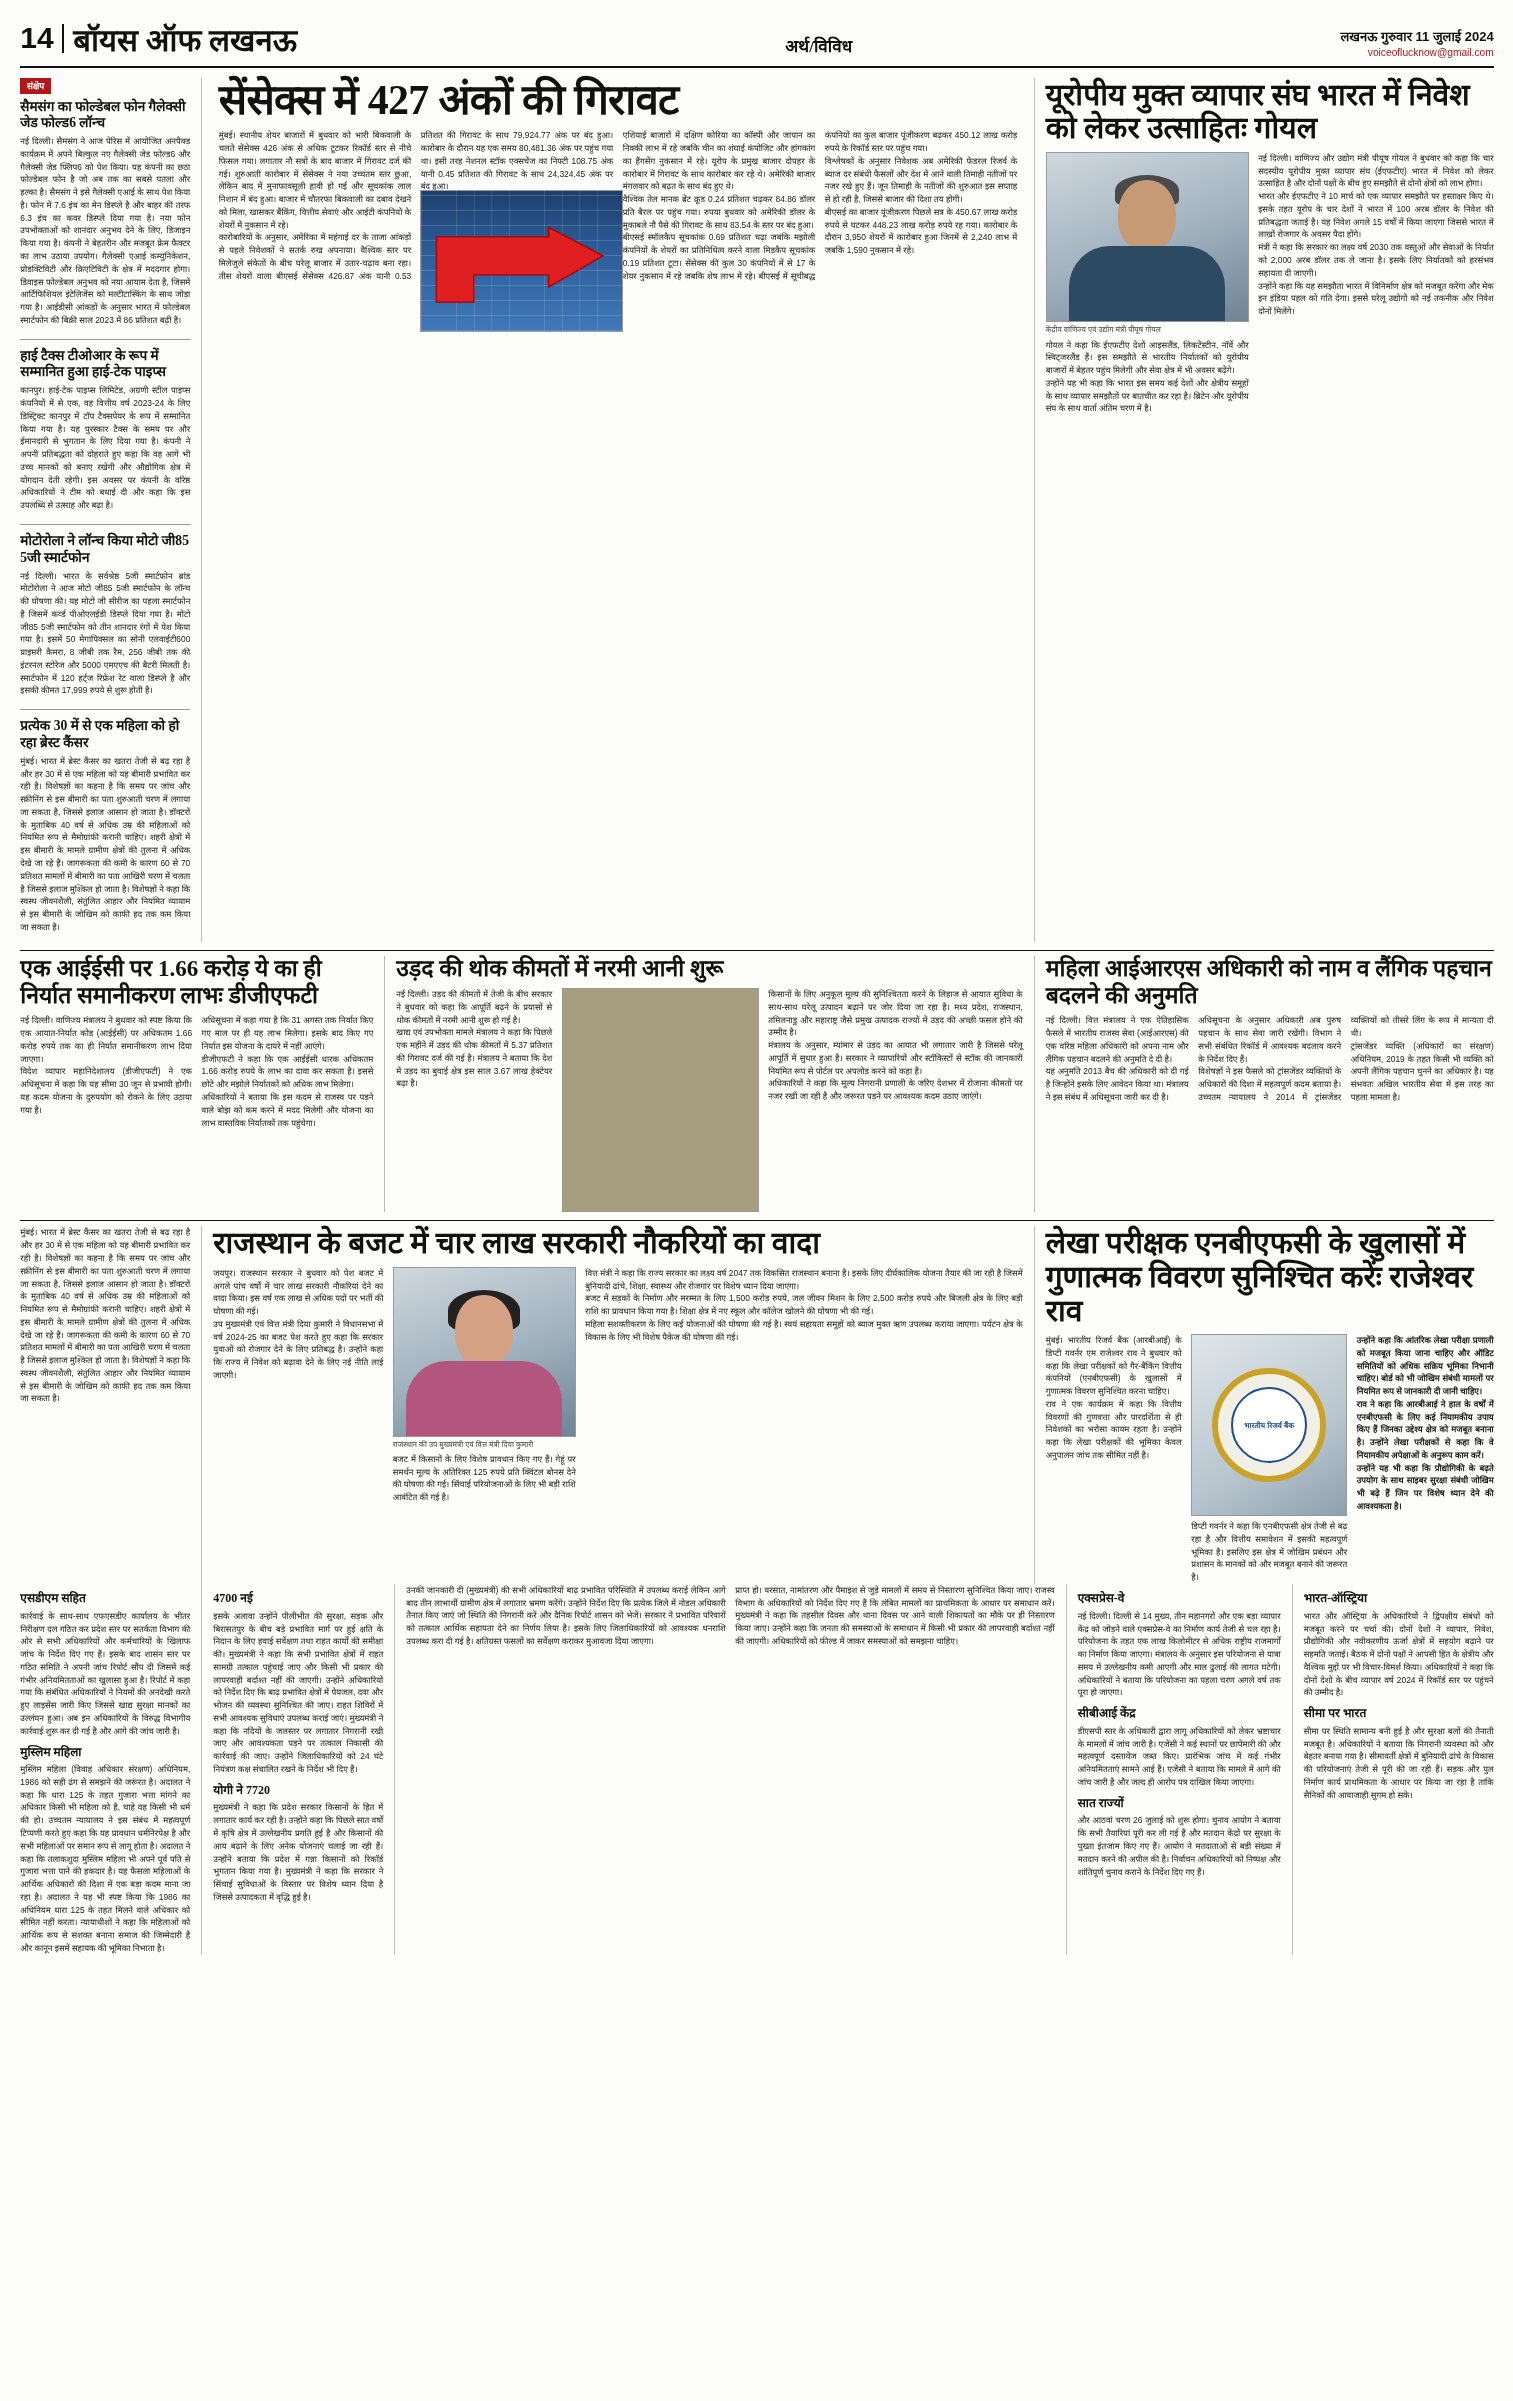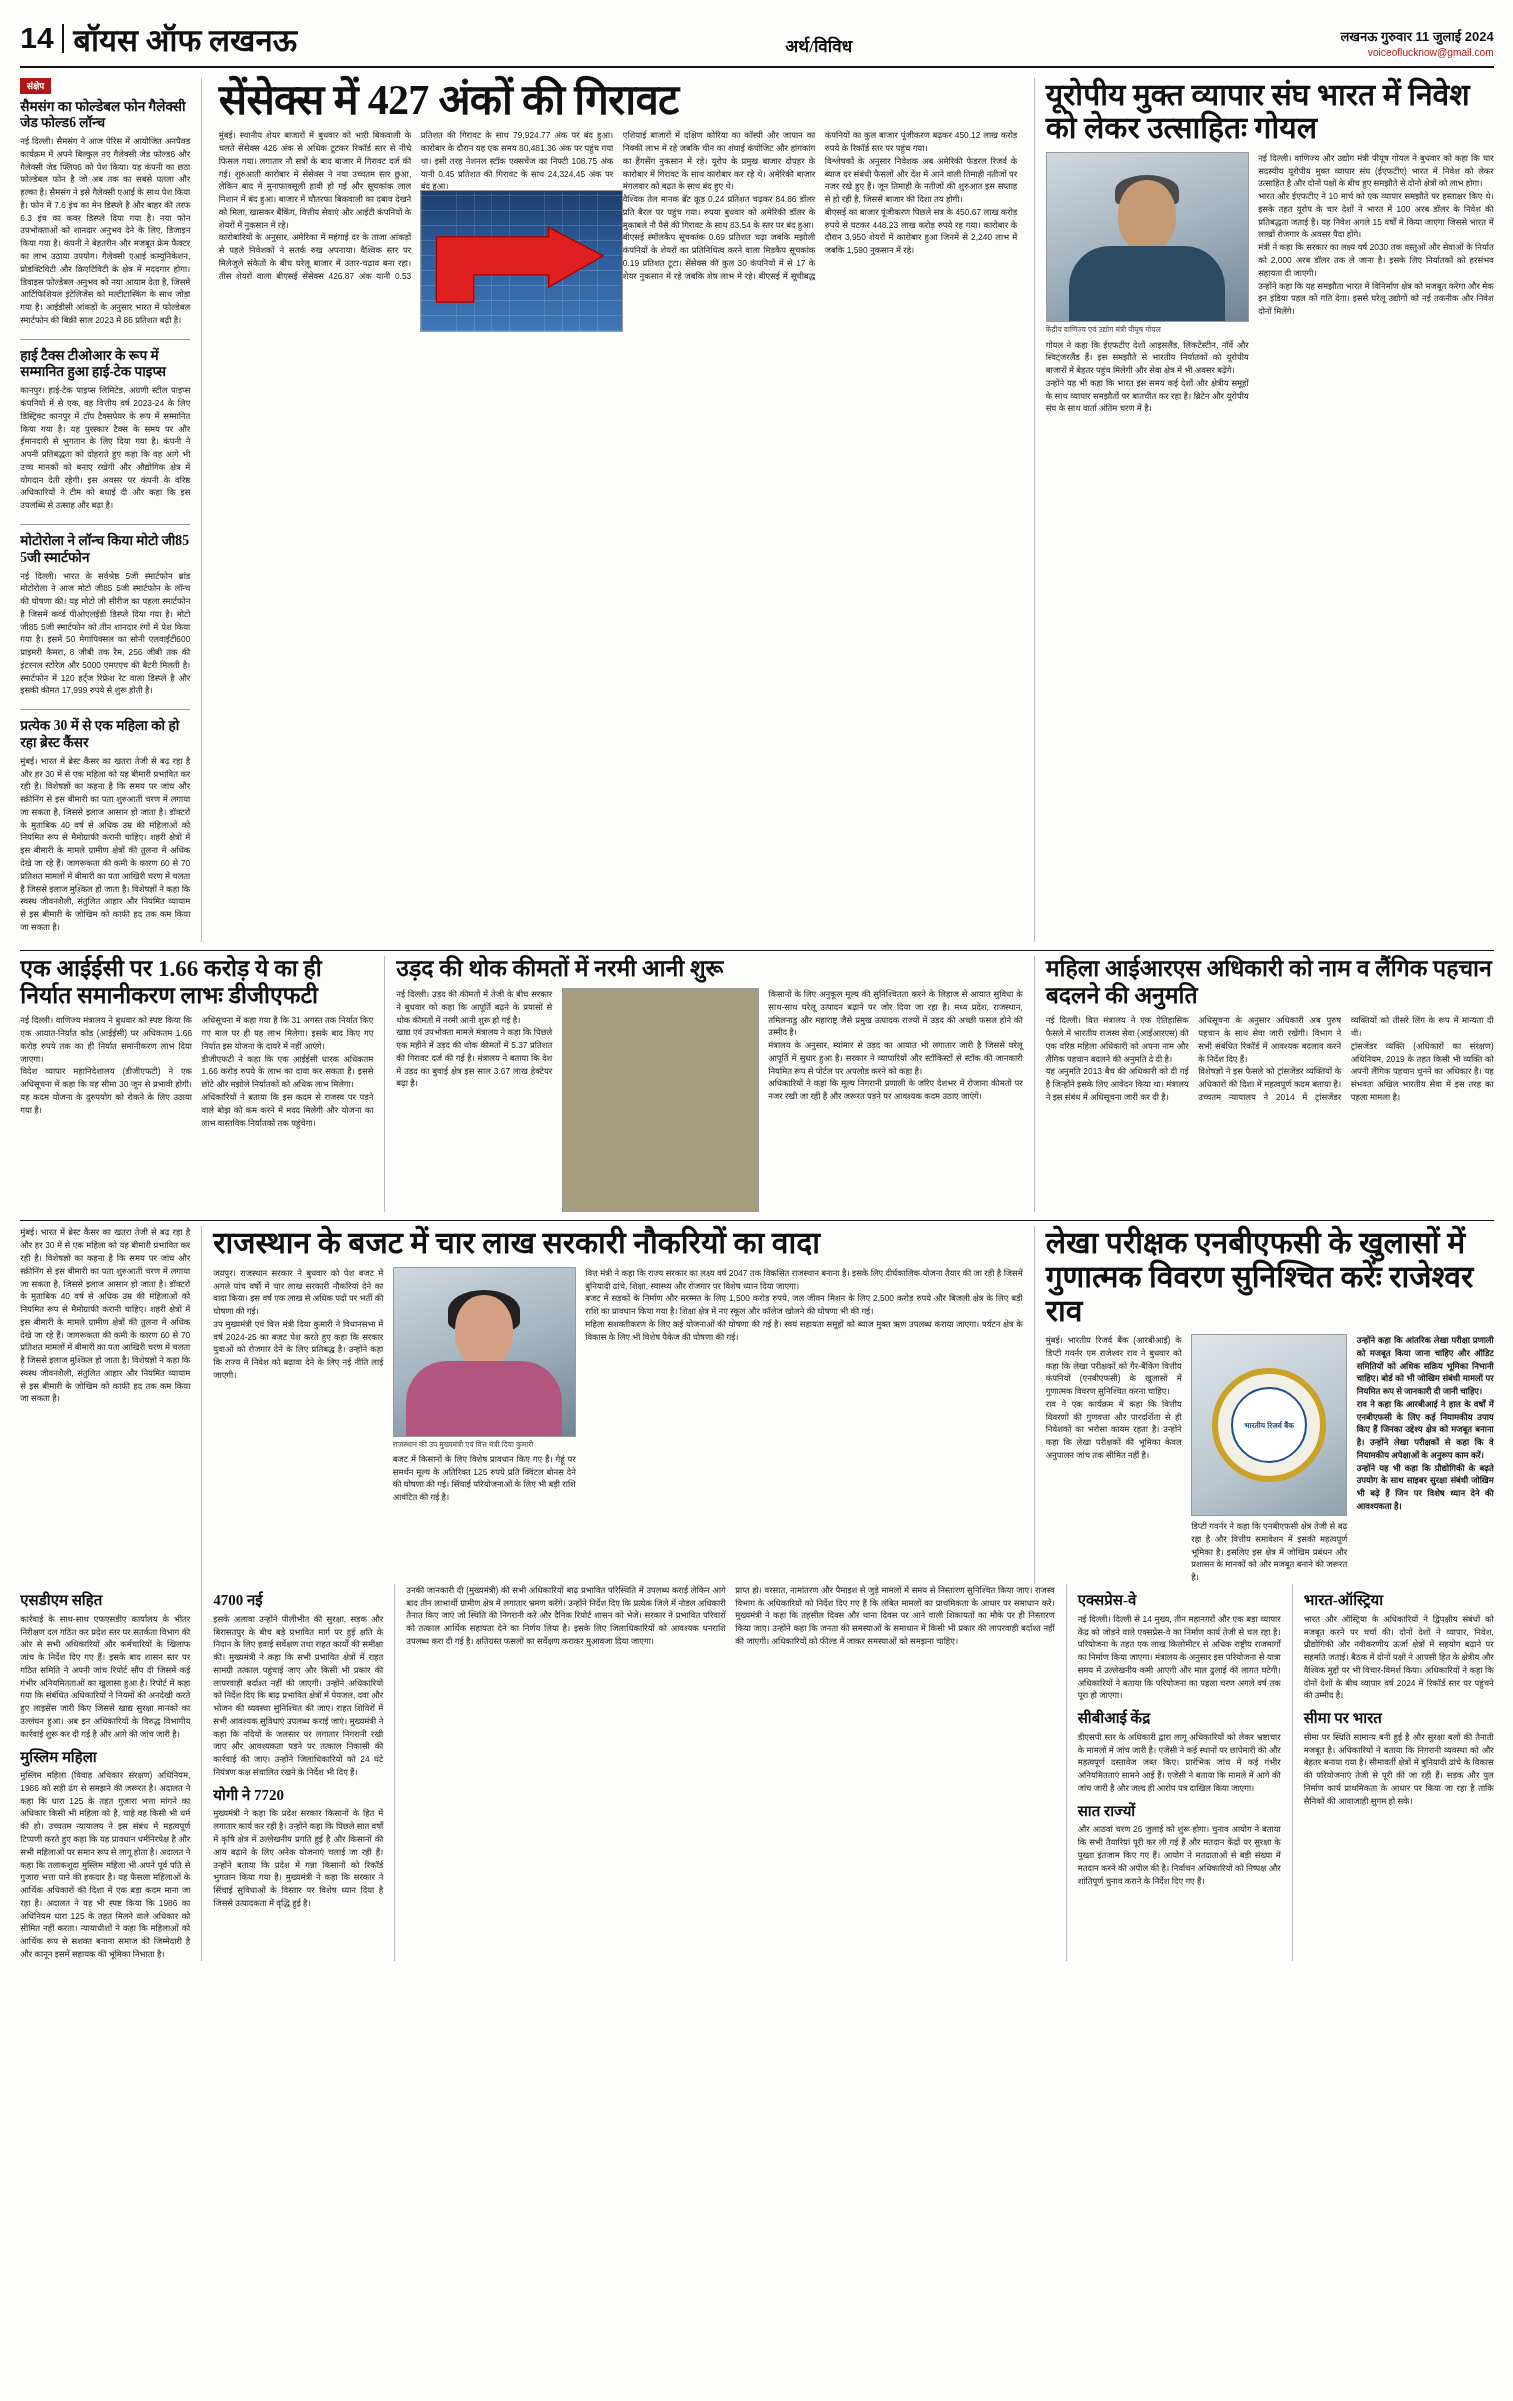--- a/index.html
+++ b/index.html
@@ -169,21 +169,21 @@
 
   
   .band {
     background:#2b4a7d; color:#fff; text-align:center;
     font-family:"Liberation Serif","DejaVu Serif",serif;
     font-weight:bold; font-size:17px; padding:4.1px 0; margin:9.5px 0 6.8px 0;
     letter-spacing:0.7px;
   }
   .mini-head {
     font-family:"Liberation Serif","DejaVu Serif",serif;
-    font-weight:bold; font-size:15px; margin:5.4px 0 3.4px 0;
+    font-weight:bold; font-size:12px; margin:5.4px 0 3.4px 0;
   }
 </style>
 </head>
 <body>
 
 <div class="page">
 
   <div class="masthead">
     <div class="mh-left">
       <div class="page-num">14</div>

